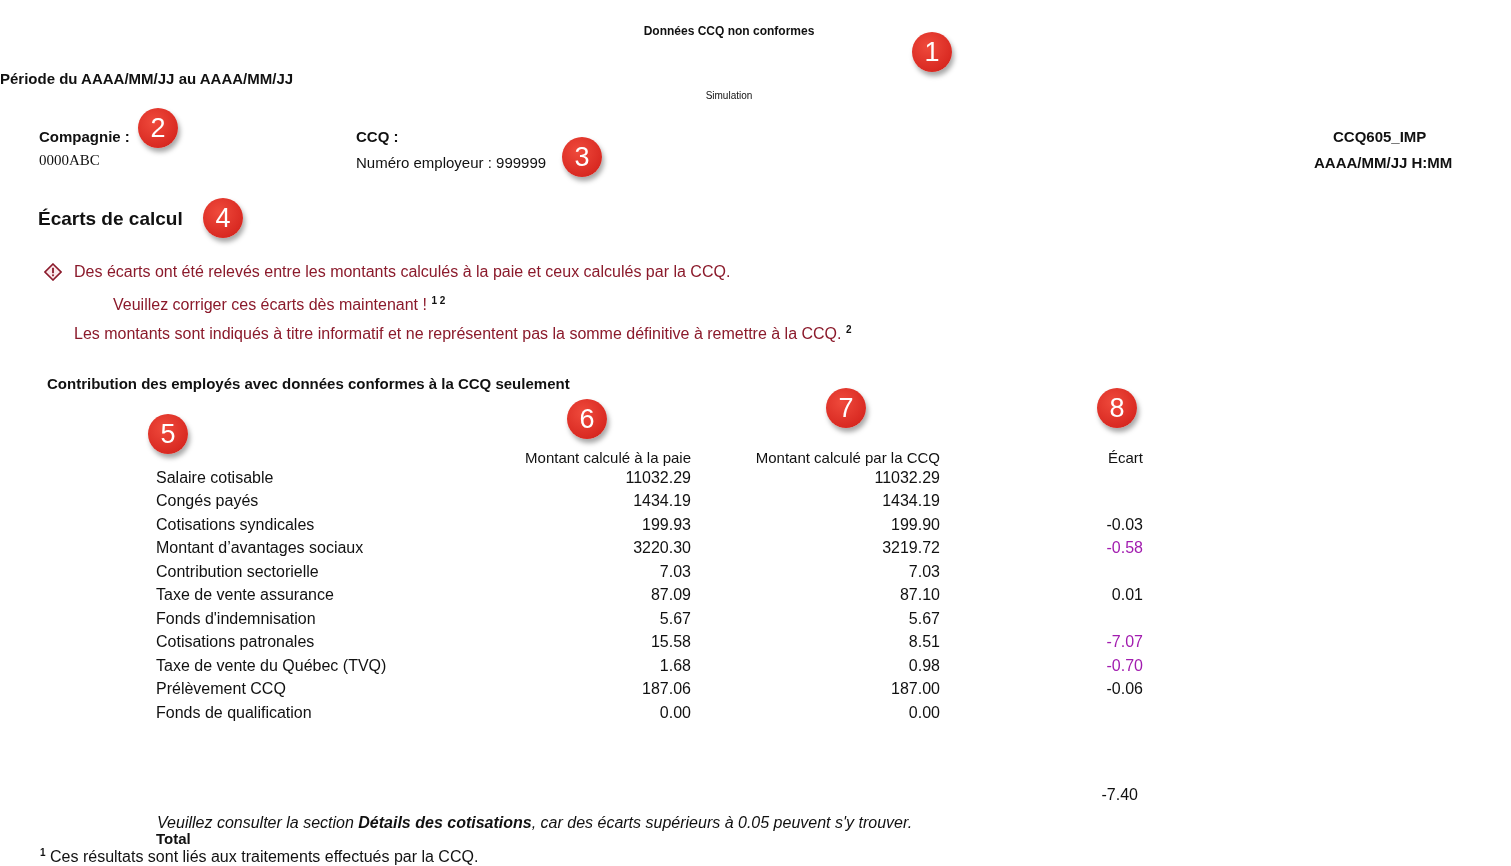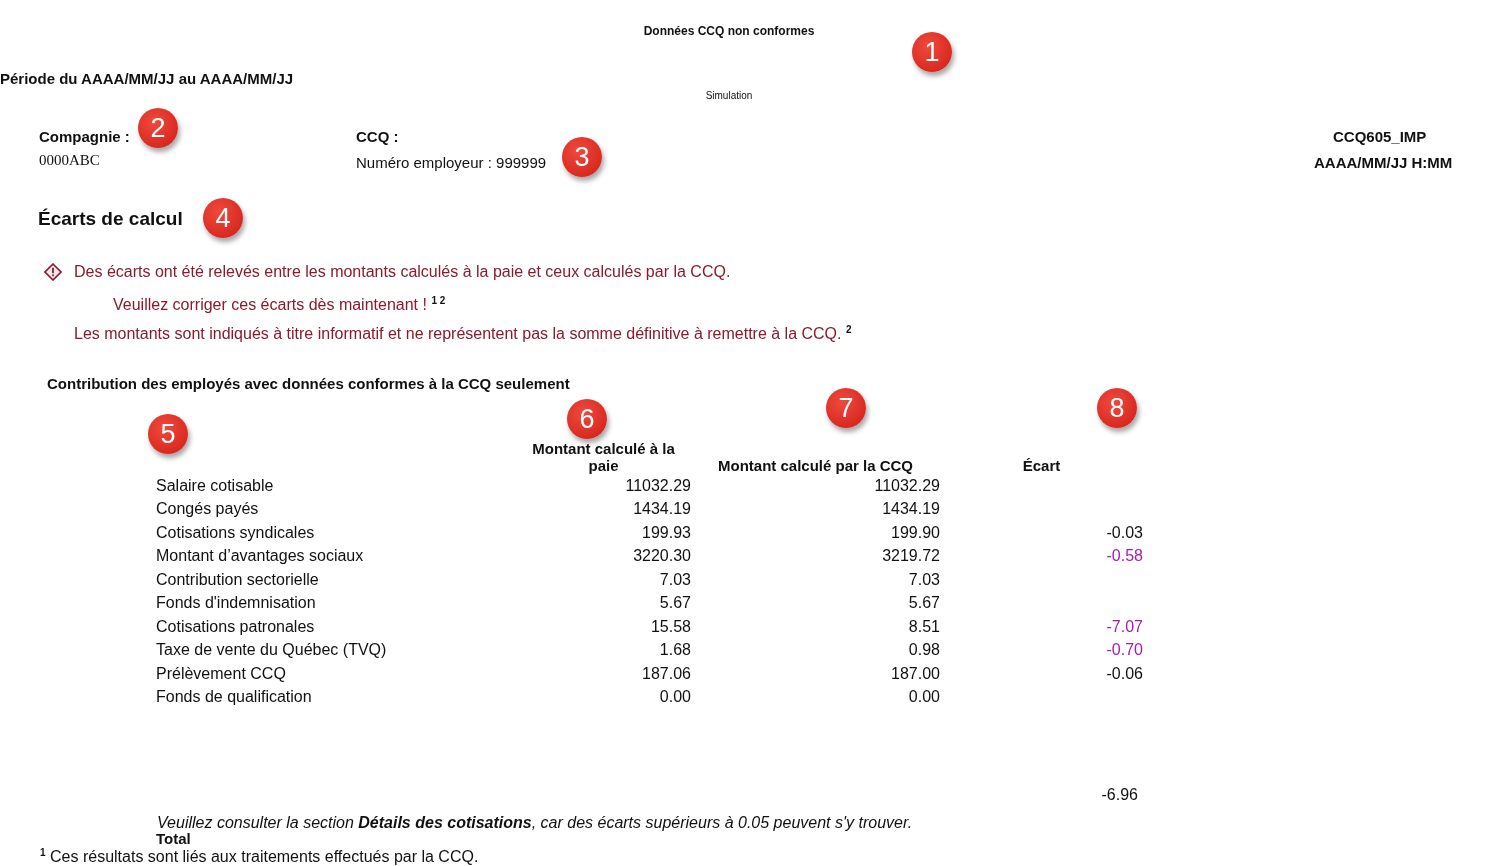--- a/index.html
+++ b/index.html
@@ -10,21 +10,21 @@
   .period { left:0; width:1458px; text-align:left; top:70px; font-size:15px; font-weight:bold; }
   .sim { left:0; width:1458px; text-align:center; top:90px; font-size:10px; font-weight:normal; }
   .lbl-bold { font-size:15px; font-weight:bold; }
   .txt { font-size:15px; }
   .section { left:38px; top:208px; font-size:19px; font-weight:bold; }
   .warn { color:#8b1a2b; font-size:16px; }
   .warn sup, .note sup { color:#111; font-size:10px; font-weight:bold; vertical-align:6px; }
   .warn-icon { left:44px; top:263px; width:18px; height:18px; }
   .subhead { left:47px; top:375px; font-size:15px; font-weight:bold; }
   table.grid { position:absolute; left:150px; top:440px; border-collapse:collapse; font-size:16px; }
-  table.grid th { font-weight:bold; font-size:15px; text-align:center; padding:0; height:26px; vertical-align:bottom; }
+  table.grid th { font-weight:normal; font-size:15px; text-align:right; padding:0; height:26px; vertical-align:bottom; }
   table.grid td { padding:0; height:23.5px; }
   td.name { width:360px; padding-left:6px !important; text-align:left; }
   td.num, th.num { text-align:right; }
   .c1 { width:175px; }
   .c2 { width:249px; }
   .c3 { width:203px; }
   .warnval { color:#a21caf; }
   .total-lbl { left:156px; top:786px; font-size:15px; font-weight:bold;margin-top:44px; }
   .total-val { left:1050px; width:88px; text-align:right; top:786px; font-size:16px; }
   .consult { left:157px; top:814px; font-size:16px; font-style:italic; }
@@ -98,20 +98,26 @@
         <td class="num c2">3219.72</td>
         <td class="num c3 warnval">-0.58</td>
       </tr>
       <tr>
         <td class="name">Contribution sectorielle</td>
         <td class="num c1">7.03</td>
         <td class="num c2">7.03</td>
         <td class="num c3"></td>
       </tr>
       <tr>
+        <td class="name">Taxe de vente assurance</td>
+        <td class="num c1">87.09</td>
+        <td class="num c2">87.10</td>
+        <td class="num c3">0.01</td>
+      </tr>
+      <tr>
         <td class="name">Fonds d'indemnisation</td>
         <td class="num c1">5.67</td>
         <td class="num c2">5.67</td>
         <td class="num c3"></td>
       </tr>
       <tr>
         <td class="name">Cotisations patronales</td>
         <td class="num c1">15.58</td>
         <td class="num c2">8.51</td>
         <td class="num c3 warnval">-7.07</td>
@@ -131,21 +137,21 @@
       <tr>
         <td class="name">Fonds de qualification</td>
         <td class="num c1">0.00</td>
         <td class="num c2">0.00</td>
         <td class="num c3"></td>
       </tr>
     </tbody>
 </table>
 
 <div class="abs total-lbl">Total</div>
-<div class="abs total-val">-6.96</div>
+<div class="abs total-val">-7.40</div>
 
 <div class="abs consult"><span>Veuillez consulter la section </span><b>Détails des cotisations</b><span>, car des écarts supérieurs à 0.05 peuvent s'y trouver.</span></div>
 
 <div class="abs note"><sup>1</sup> <span>Ces résultats sont liés aux traitements effectués par la CCQ.</span></div>
 
 <div class="badge" style="left:912px;top:32px;">1</div>
 <div class="badge" style="left:138px;top:108px;">2</div>
 <div class="badge" style="left:562px;top:137px;">3</div>
 <div class="badge" style="left:203px;top:198px;">4</div>
 <div class="badge" style="left:148px;top:414px;">5</div>

